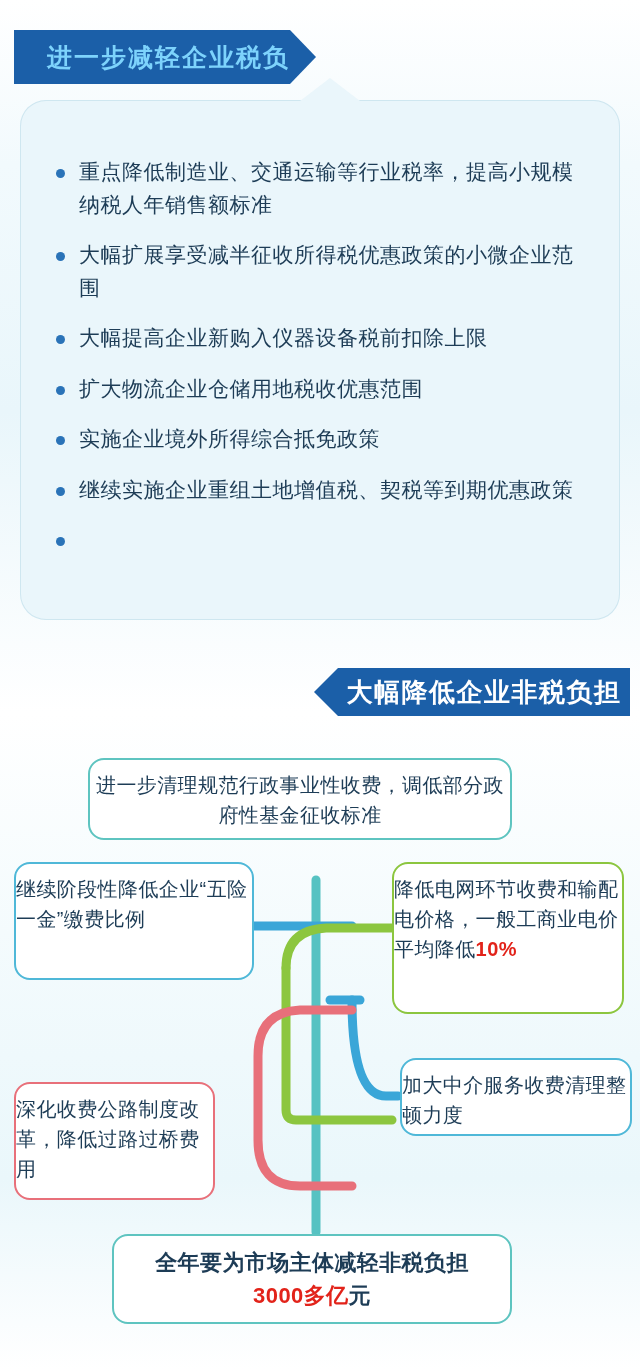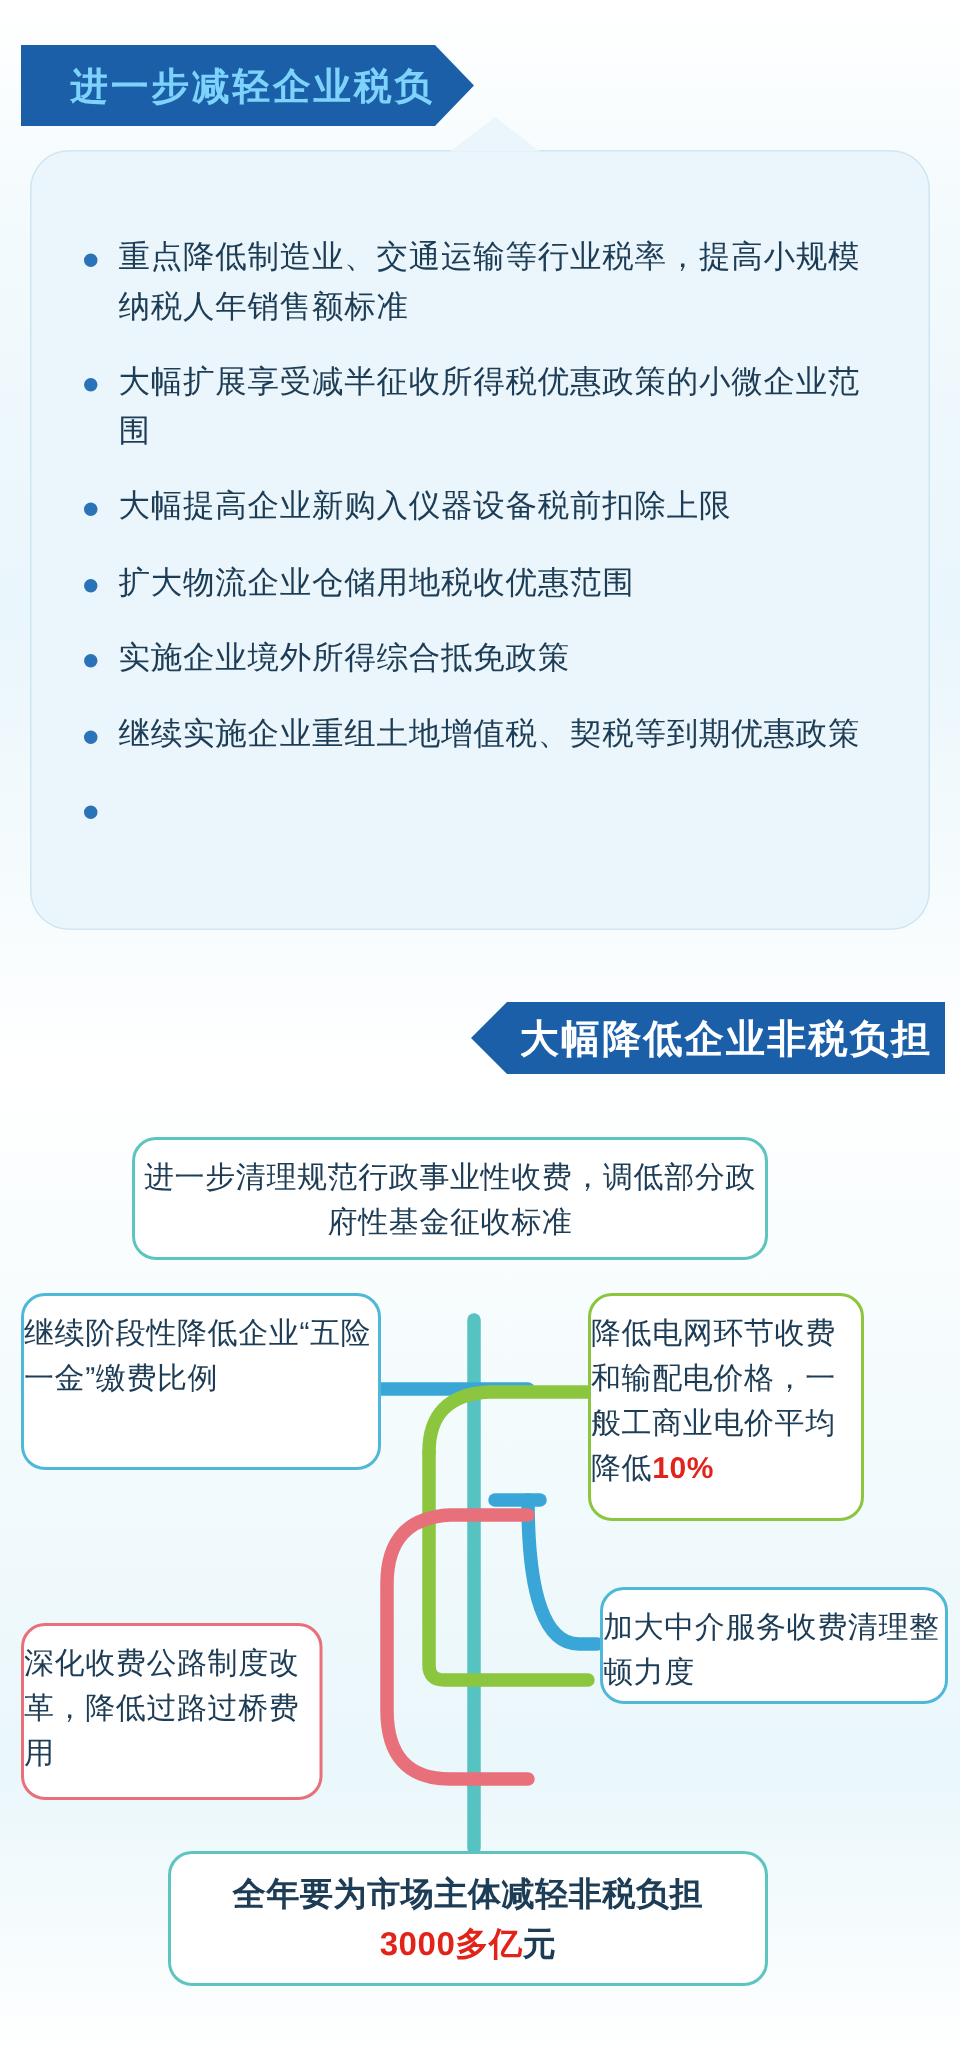--- a/index.html
+++ b/index.html
@@ -130,21 +130,21 @@
     justify-content: center;
     text-align: center;
     padding: 10px 0;
     font-size: 20px;
     line-height: 1.5;
     color: #1d3c56;
     letter-spacing: 0.4px;
   }
   .box-top    { left: 88px;  top: 758px; width: 424px; height: 82px; border-color: #5ec4c0; }
   .box-left1  { left: 14px;  top: 862px; width: 240px; height: 118px; border-color: #4fb8d8; text-align: left; justify-content: flex-start; }
-  .box-right1 { left: 392px; top: 862px; width: 184px; height: 152px; border-color: #8cc63f; text-align: left; justify-content: flex-start; }
+  .box-right1 { left: 392px; top: 862px; width: 232px; height: 152px; border-color: #8cc63f; text-align: left; justify-content: flex-start; }
   .box-right2 { left: 400px; top: 1058px; width: 232px; height: 78px; border-color: #4fb8d8; text-align: left; justify-content: flex-start; }
   .box-left2  { left: 14px;  top: 1082px; width: 201px; height: 118px; border-color: #e8707a; text-align: left; justify-content: flex-start; }
   .box-bottom { left: 112px; top: 1234px; width: 400px; height: 90px; border-color: #5ec4c0; }
 
   .box-bottom .btxt { font-size: 22px; font-weight: bold; }
   .box-right1 .btxt { font-weight: normal; }
 
   .hl-red-b { color: #e2231a; font-weight: bold; }
 
   

